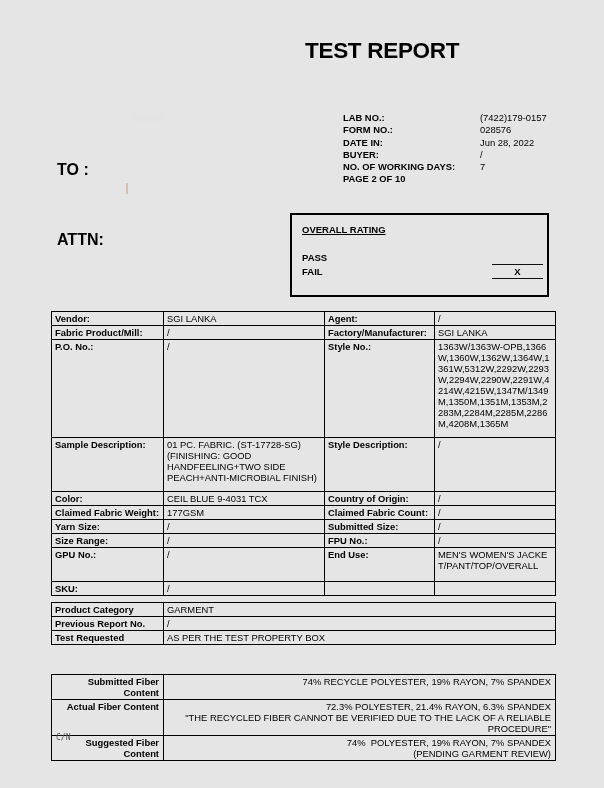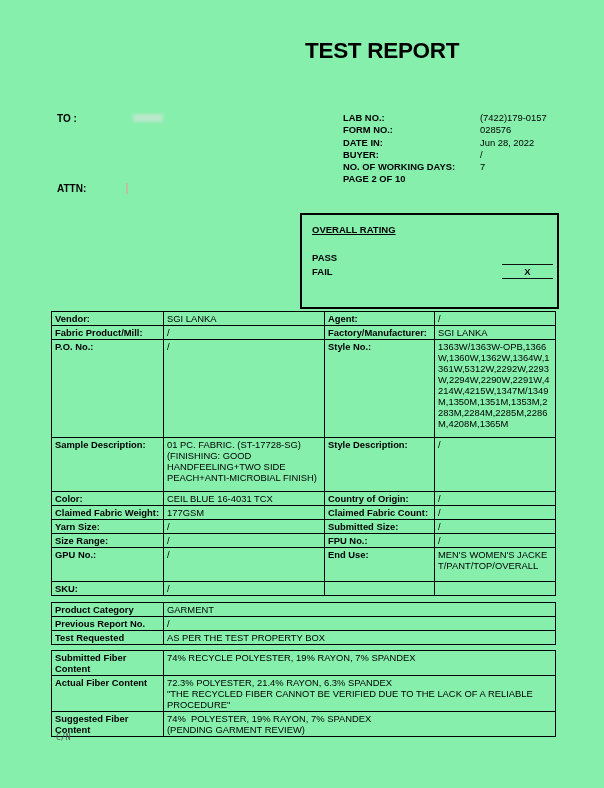--- a/index.html
+++ b/index.html
@@ -1,50 +1,50 @@
 <!DOCTYPE html>
 <html><head>
 <meta charset="utf-8">
 <style>
   html,body{margin:0;padding:0;background:#888;}
   .page{
-    position:relative;width:604px;height:788px;background:#86efac;
+    position:relative;width:604px;height:788px;background:#e5e5e5;
     font-family:"Liberation Sans",sans-serif;color:#000;overflow:hidden;
   }
   .abs{position:absolute;}
   .page-title{
     left:305px;top:38px;font-size:22.5px;font-weight:bold;letter-spacing:-0.3px;white-space:nowrap;
   }
-  .to-line,.attn-line{font-size:10px;font-weight:bold;white-space:nowrap;}
+  .to-line,.attn-line{font-size:16px;font-weight:bold;white-space:nowrap;margin-top:48px;}
   .to-line{left:57px;top:113px;}
   .attn-line{left:57px;top:183px;}
   .redact-to{left:133px;top:114px;width:30px;height:8px;background:#e3e3e3;filter:blur(1.5px);opacity:.55;}
   .redact-attn{left:126px;top:183px;width:2px;height:11px;background:#cdb49c;filter:blur(.4px);opacity:.75;}
   .lab-info{left:303px;top:112px;font-size:9.4px;line-height:12.3px;}
   .li-row{white-space:nowrap;}
   .li-label{display:inline-block;width:137px;font-weight:bold;padding-left:40px;}
   .rating-box{
-    left:300px;top:213px;width:245px;height:67px;
-    border:2px solid #000;padding:9px 0 16px 10px;
+    left:290px;top:213px;width:245px;height:67px;
+    border:2px solid #000;padding:9px 0 4px 10px;
   }
   .rating-title{font-size:9.5px;font-weight:bold;text-decoration:underline;line-height:11px;}
   .rating-rows{margin-top:17px;}
   .rating-row{position:relative;height:13.5px;font-size:9.5px;font-weight:bold;line-height:12px;}
   .rating-slot{
     position:absolute;left:190px;top:0;width:51px;height:12px;
     border-bottom:1.6px solid #111;text-align:center;font-size:9.5px;font-weight:bold;line-height:12px;
   }
   table{border-collapse:collapse;table-layout:fixed;font-size:9.4px;line-height:11px;}
   td{border:1px solid #000;padding:1px 4px 1px 3px;vertical-align:top;overflow:hidden;}
   td.lbl{font-weight:bold;}
   td.ba{word-break:break-all;}
   td.pw{white-space:pre-wrap;}
   .t1{left:51px;top:311px;width:504px;}
   .t2{left:51px;top:602px;width:504px;}
-  .t3{left:51px;top:650px;width:504px;}
+  .t3{left:51px;top:674px;width:504px;text-align:right;}
   .footer-note{left:56px;top:733px;font-family:"DejaVu Sans Mono",monospace;font-size:8px;color:#555;}
 </style>
 </head>
 <body>
 
 <div class="page">
 
   <div class="abs page-title">TEST REPORT</div>
 
   <div class="abs to-line">TO :</div>
@@ -103,21 +103,21 @@
       <td class="ba">1363W/1363W-OPB,1366W,1360W,1362W,1364W,1361W,5312W,2292W,2293W,2294W,2290W,2291W,4214W,4215W,1347M/1349M,1350M,1351M,1353M,2283M,2284M,2285M,2286M,4208M,1365M</td>
     </tr>
     <tr style="height:54px">
       <td class="lbl">Sample Description:</td>
       <td>01 PC. FABRIC. (ST-17728-SG) (FINISHING: GOOD HANDFEELING+TWO SIDE PEACH+ANTI-MICROBIAL FINISH)</td>
       <td class="lbl">Style Description:</td>
       <td class="ba">/</td>
     </tr>
     <tr>
       <td class="lbl">Color:</td>
-      <td>CEIL BLUE 16-4031 TCX</td>
+      <td>CEIL BLUE 9-4031 TCX</td>
       <td class="lbl">Country of Origin:</td>
       <td class="ba">/</td>
     </tr>
     <tr>
       <td class="lbl">Claimed Fabric Weight:</td>
       <td>177GSM</td>
       <td class="lbl">Claimed Fabric Count:</td>
       <td class="ba">/</td>
     </tr>
     <tr>

